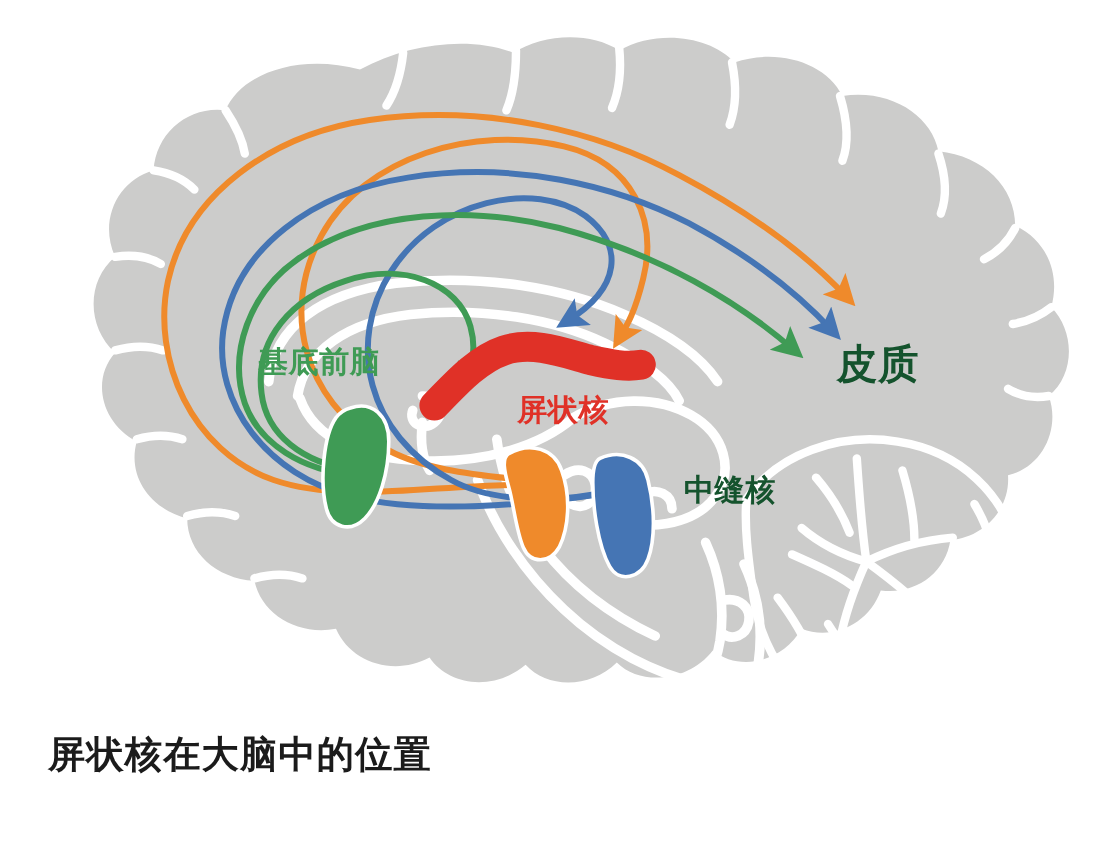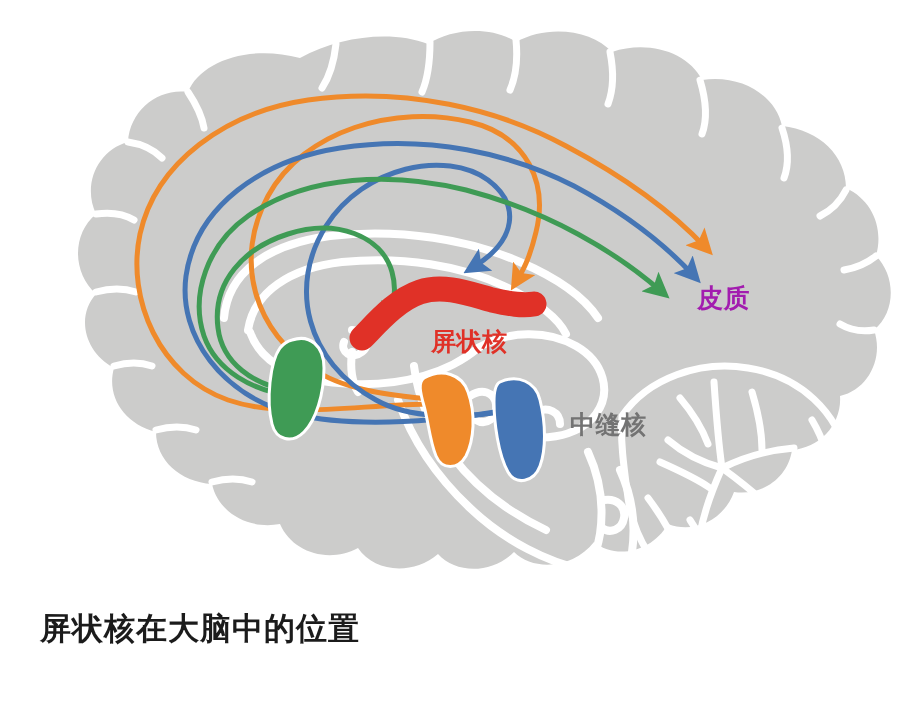--- a/index.html
+++ b/index.html
@@ -47,28 +47,28 @@
     font-size: 25px;
     color: #e03127;
     margin-left: 28px;
   }
   #label-sn-vta {
     left: 266px; top: 476px;
     font-size: 25px;
     color: #ef8a2b;
   }
   #label-raphe {
-    left: 570px; top: 408px;
+    left: 570px; top: 392px;
     font-size: 25px;
-    color: #737373;
+    color: #14532d;
   }
   #label-cortex {
     left: 697px; top: 281px;
-    font-size: 26px;
-    color: #a21caf;
+    font-size: 34px;
+    color: #14532d;
   }
   #caption-title {
     position: absolute;
     left: 40px;
     top: 608px;
     font-size: 31px;
     font-weight: bold;
     color: #1b1b1b;
     font-family: "Liberation Sans", "DejaVu Sans", sans-serif;
     letter-spacing: 1px;
@@ -279,20 +279,21 @@
 
       <path fill="#4575b4" stroke="#ffffff" stroke-width="3" d="M 500,382
                C 518,374 536,382 540,400
                C 546,424 546,450 540,466
                C 534,482 516,486 508,472
                C 498,454 494,422 494,402
                C 494,390 496,384 500,382 Z"></path>
     </g>
   </svg>
 
+  <div class="lbl" id="label-basal-forebrain">基底前脑</div>
 
   <div class="lbl" id="label-claustrum">屏状核</div>
 
 
   <div class="lbl" id="label-raphe">中缝核</div>
 
   <div class="lbl" id="label-cortex">皮质</div>
 
   <div id="caption-title">屏状核在大脑中的位置</div>
 

